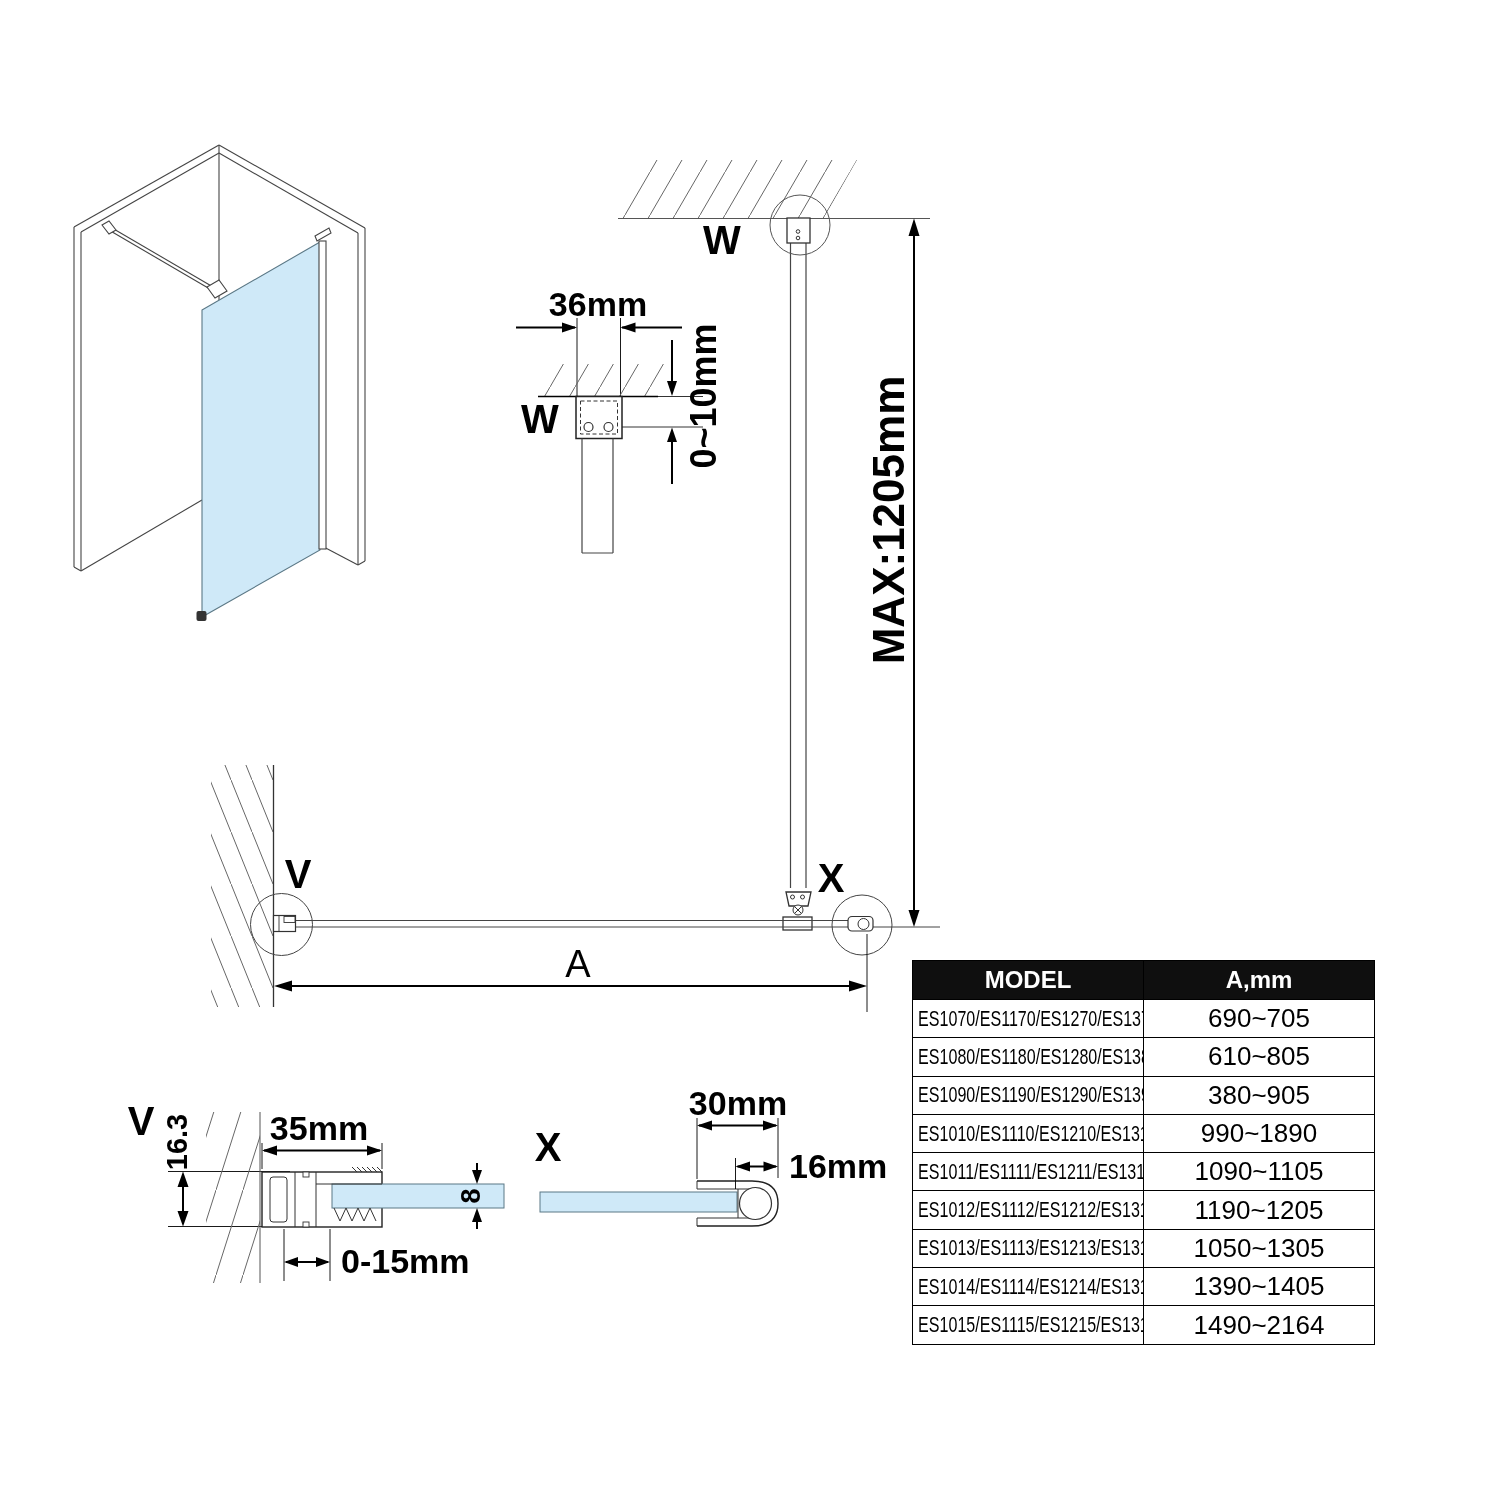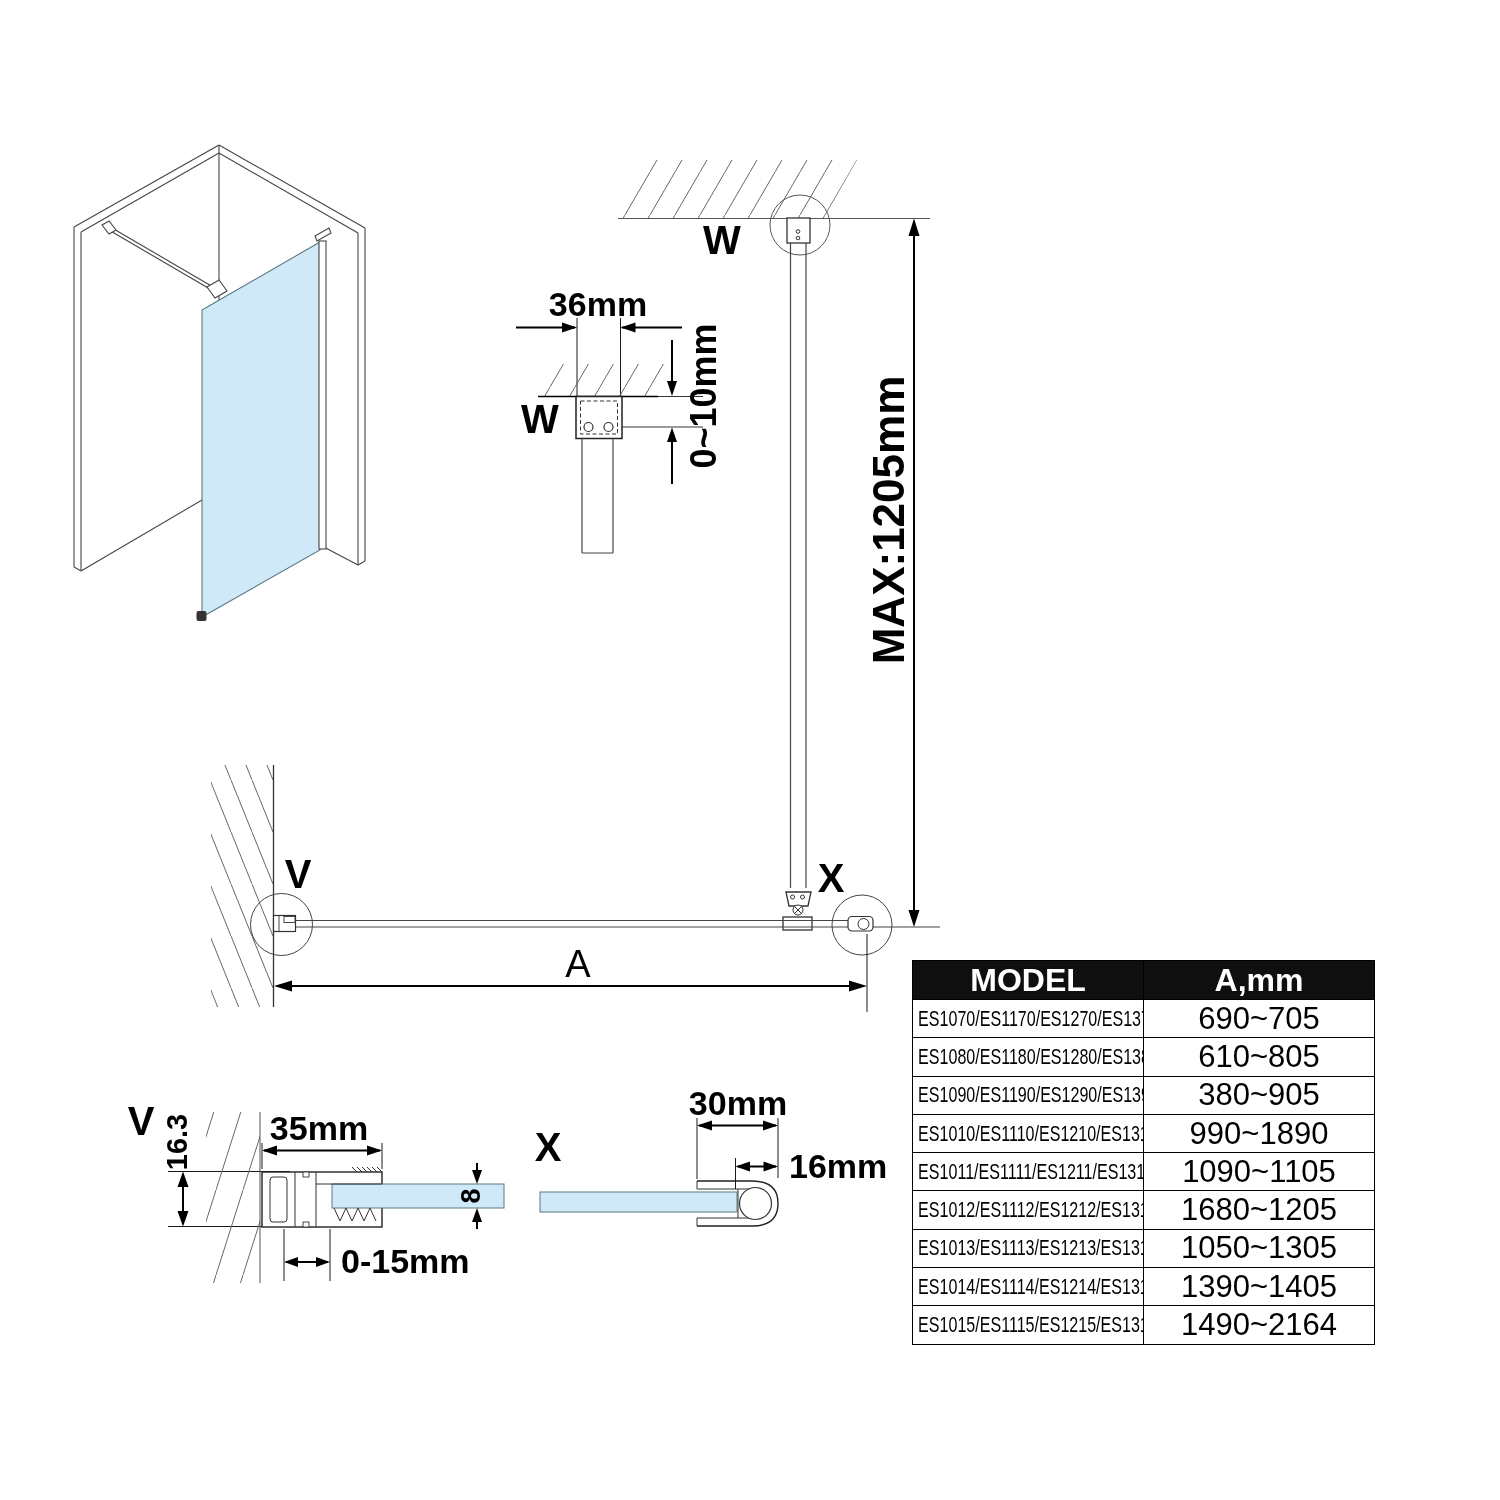--- a/index.html
+++ b/index.html
@@ -13,25 +13,25 @@
   .t-dim-big{font-family:"Liberation Sans",sans-serif;font-weight:bold;font-size:44px;}
   .t-gap{font-family:"Liberation Sans",sans-serif;font-weight:bold;font-size:36px;}
   .t-lbl{font-family:"Liberation Sans",sans-serif;font-weight:bold;font-size:40px;}
   .t-a{font-family:"Liberation Sans",sans-serif;font-weight:400;font-size:38px;}
   .t-163{font-family:"Liberation Sans",sans-serif;font-weight:bold;font-size:29px;}
   .t-8{font-family:"Liberation Sans",sans-serif;font-weight:bold;font-size:27px;}
 
   
   .model-table{position:absolute;left:912px;top:960px;width:463px;border-collapse:collapse;table-layout:fixed;background:#fff;}
   .model-table th,.model-table td{border:1.7px solid #000;overflow:hidden;}
-  .model-table th{background:#0f0f0f;color:#fff;font-weight:bold;font-size:32px;height:38px;padding:0;}
+  .model-table th{background:#0f0f0f;color:#fff;font-weight:bold;font-size:24px;height:38px;padding:0;}
   .model-table td{height:37.3px;padding:0;}
   .model-table td.model-cell{width:324px;white-space:nowrap;}
   .model-cell span{display:inline-block;transform:scaleX(0.73);transform-origin:left center;font-size:22px;padding-left:7px;white-space:nowrap;}
-  .model-table td.val-cell{width:135px;text-align:center;font-size:31px;}
+  .model-table td.val-cell{width:135px;text-align:center;font-size:26px;}
 </style>
 </head>
 <body>
 
 <div class="stage">
 
 <svg width="1500" height="1500" viewBox="0 0 1500 1500">
   <defs>
     <pattern id="hatch60" width="25" height="43" patternUnits="userSpaceOnUse">
       <path d="M0,43 L25,0" stroke="#666" stroke-width="1" fill="none"></path>
@@ -226,21 +226,21 @@
     <tr>
       <td class="model-cell"><span>ES1010/ES1110/ES1210/ES1310/ES1410/ES1510</span></td>
       <td class="val-cell">990~1890</td>
     </tr>
     <tr>
       <td class="model-cell"><span>ES1011/ES1111/ES1211/ES1311/ES1411/ES1511</span></td>
       <td class="val-cell">1090~1105</td>
     </tr>
     <tr>
       <td class="model-cell"><span>ES1012/ES1112/ES1212/ES1312/ES1412/ES1512</span></td>
-      <td class="val-cell">1680~1205</td>
+      <td class="val-cell">1190~1205</td>
     </tr>
     <tr>
       <td class="model-cell"><span>ES1013/ES1113/ES1213/ES1313/ES1413/ES1513</span></td>
       <td class="val-cell">1050~1305</td>
     </tr>
     <tr>
       <td class="model-cell"><span>ES1014/ES1114/ES1214/ES1314/ES1414/ES1514</span></td>
       <td class="val-cell">1390~1405</td>
     </tr>
     <tr>

